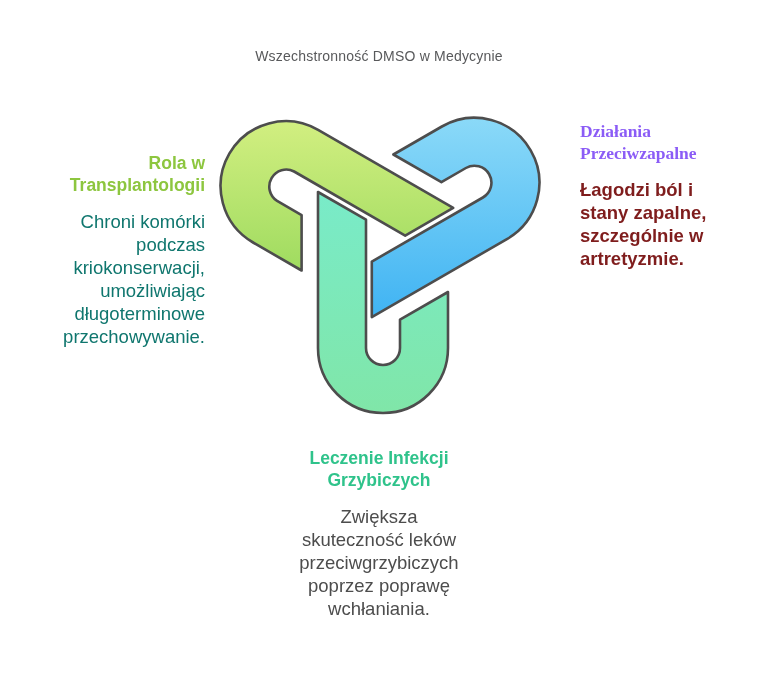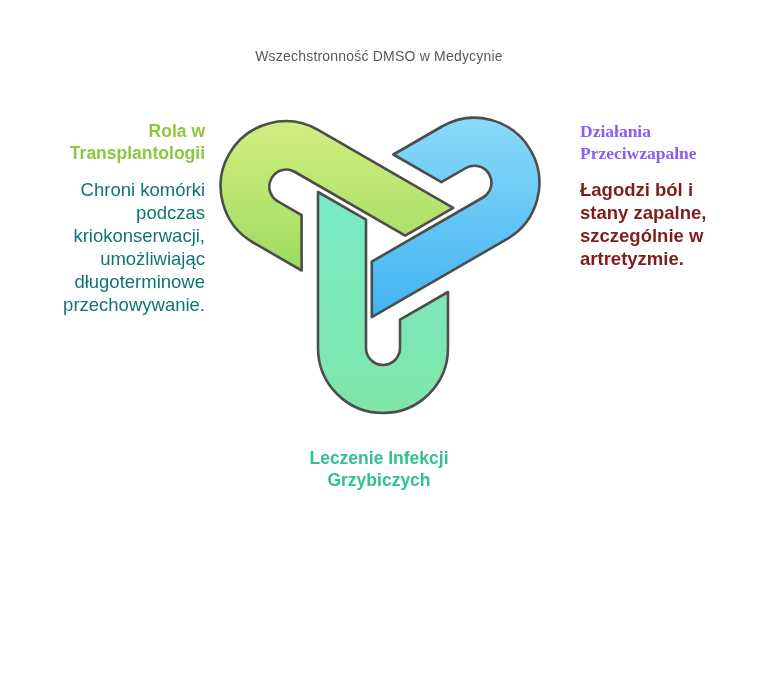--- a/index.html
+++ b/index.html
@@ -72,21 +72,21 @@
     </defs>
 
     <g transform="translate(381,239)" stroke-width="2.6" stroke-linejoin="round" fill-rule="nonzero">
       <path fill="url(#grad-green)" d="M 72.2 -31.1 L -62.9 -109.1 A 65 65 0 0 0 -127.9 3.5 L -79.4 31.5 L -79.4 -23.9 L -103.9 -38.1 A 17 17 0 0 1 -86.9 -67.5 L 24.2 -3.3 Z" stroke="#4d4d4d"></path>
       <path fill="url(#grad-blue)" d="M -9.2 78.1 L 125.9 0.1 A 65 65 0 0 0 60.9 -112.5 L 12.4 -84.5 L 60.4 -56.8 L 84.9 -71 A 17 17 0 0 1 101.9 -41.5 L -9.2 22.6 Z" stroke="#4d4d4d"></path>
       <path fill="url(#grad-mint)" d="M -63 -47 L -63 109 A 65 65 0 0 0 67 109 L 67 53 L 19 80.7 L 19 109 A 17 17 0 0 1 -15 109 L -15 -19.3 Z" stroke="#4d4d4d"></path>
     </g>
   </svg>
 
   <section class="node node-left">
-    <h2 style="color: rgb(141, 198, 63);">Rola w
+    <h2 style="color: rgb(141, 198, 63); margin-top: 32px;">Rola w
 Transplantologii</h2>
     <p style="color: #0f766e;">Chroni komórki
 podczas
 kriokonserwacji,
 umożliwiając
 długoterminowe
 przechowywanie.</p>
   </section>
 
   <section class="node node-right">
@@ -94,15 +94,20 @@
 Przeciwzapalne</h2>
     <p style="color: #7f1d1d; font-weight: bold;">Łagodzi ból i
 stany zapalne,
 szczególnie w
 artretyzmie.</p>
   </section>
 
   <section class="node node-bottom">
     <h2 style="color: rgb(47, 195, 139);">Leczenie Infekcji
 Grzybiczych</h2>
+    <p style="color: rgb(77, 77, 77);">Zwiększa
+skuteczność leków
+przeciwgrzybiczych
+poprzez poprawę
+wchłaniania.</p>
   </section>
 
 </main>
 
 </body></html>

